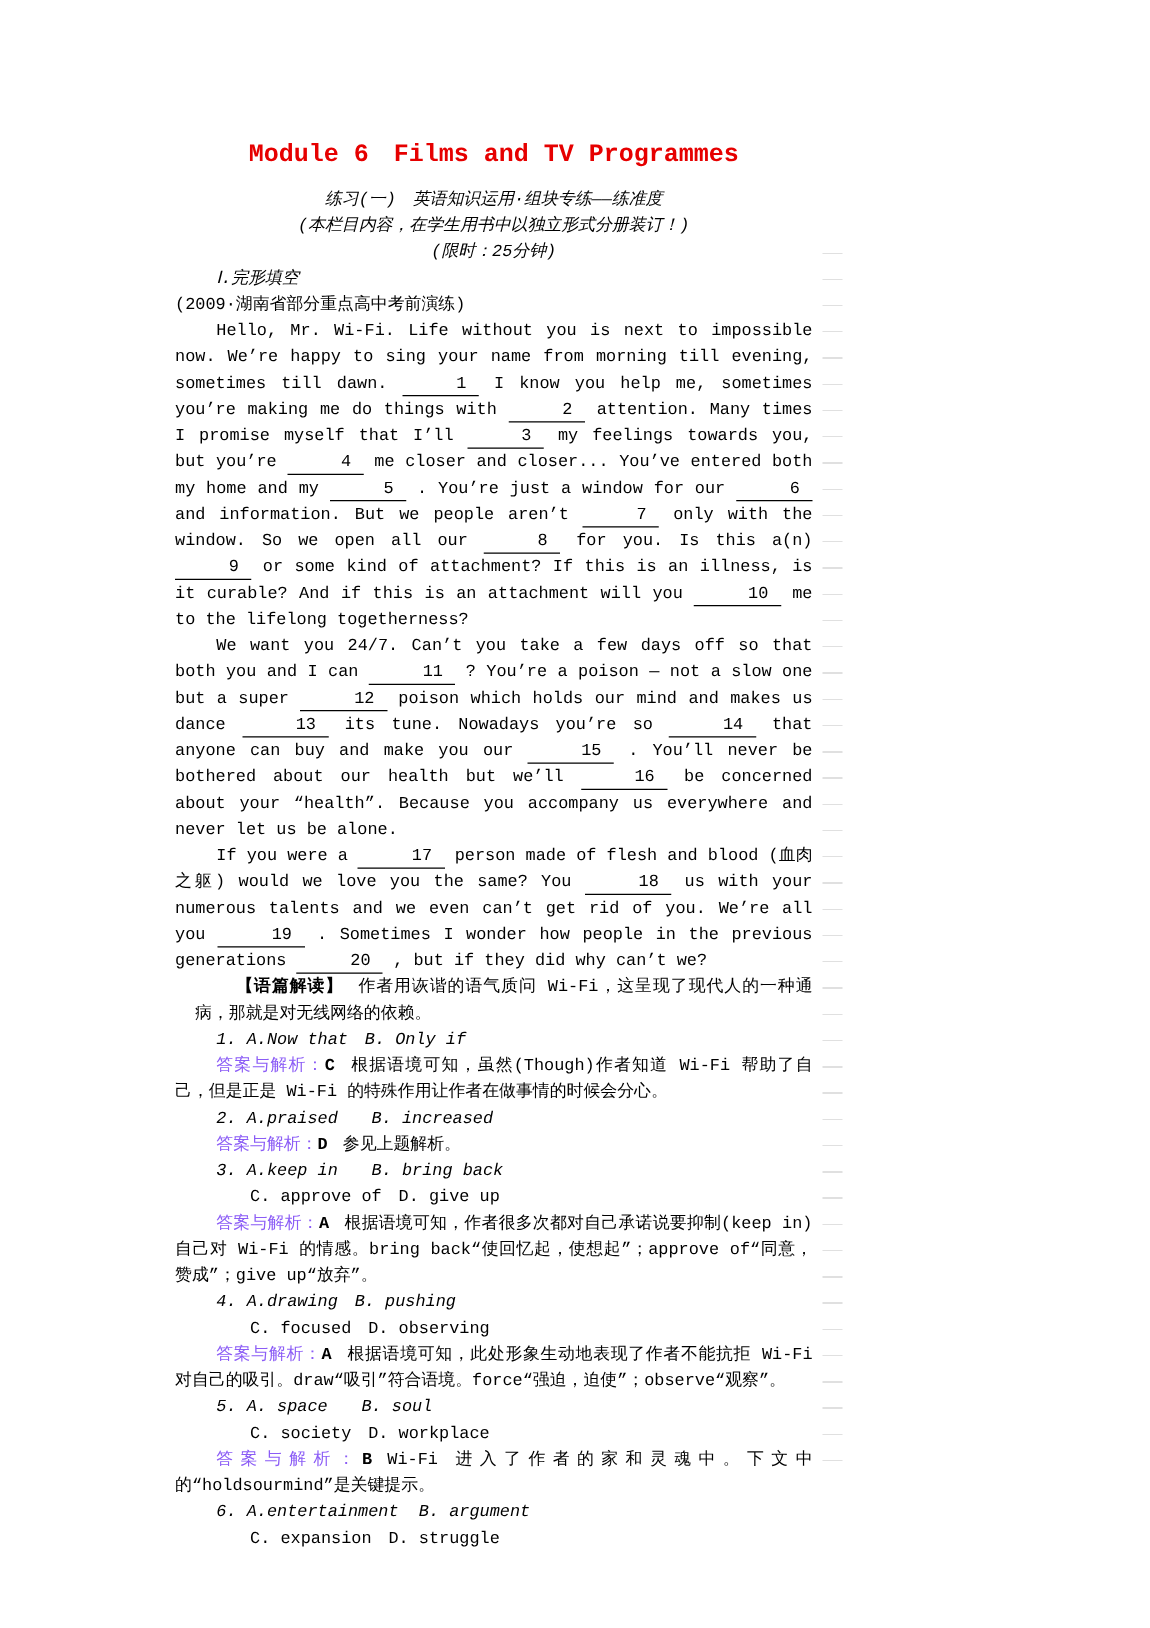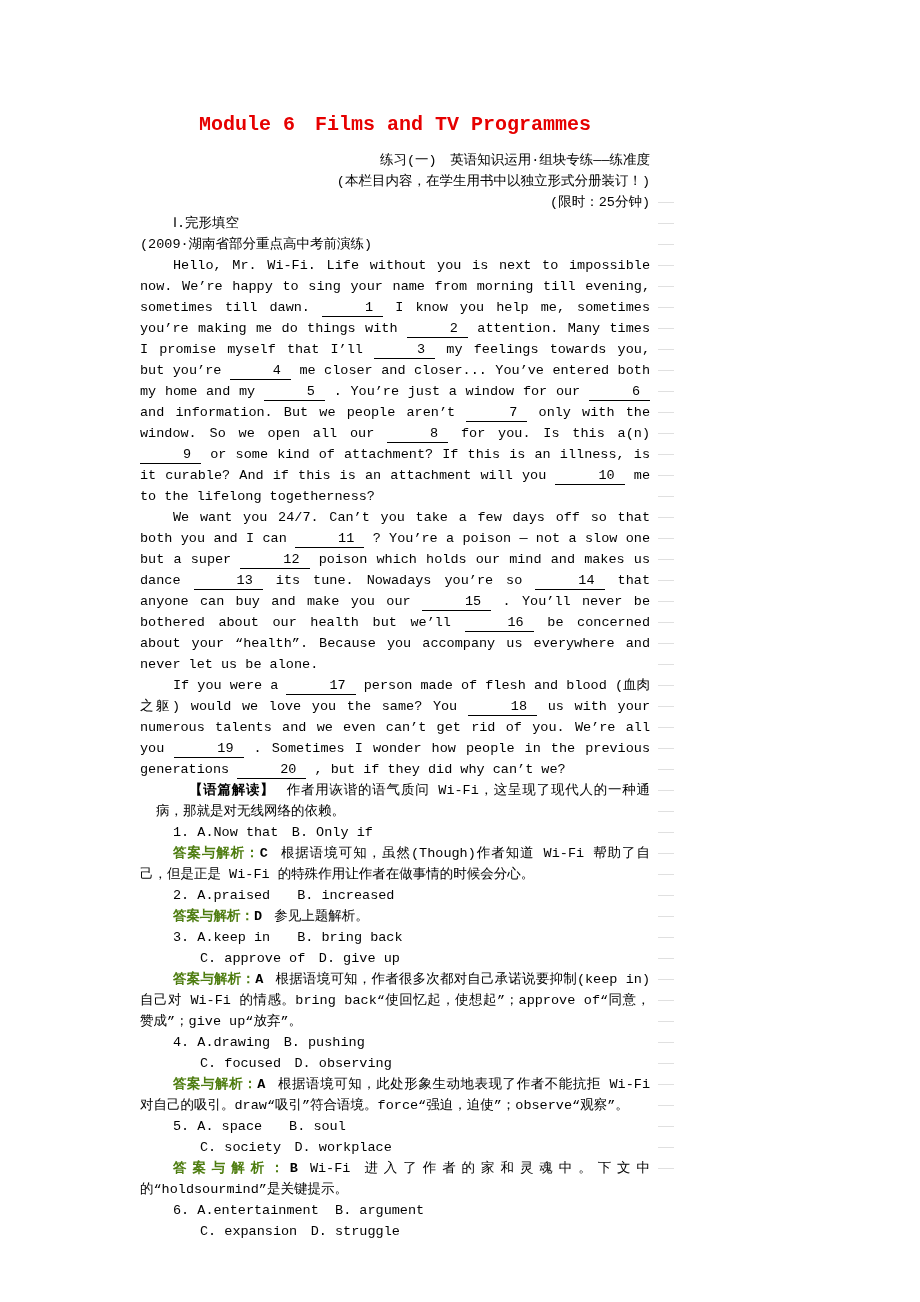--- a/index.html
+++ b/index.html
@@ -18,35 +18,35 @@
   }
   .title {
     text-align: center;
     color: #e60000;
     font-weight: bold;
     font-size: 20px;
     line-height: 26px;
     margin-bottom: 12px;
     white-space: pre-wrap;
   }
-  .center { text-align: right; }
-  .indent-1 { text-indent: 33px; }
+  .center { text-align: center; font-style: italic; }
+  .indent-1 { text-indent: 33px; font-style: italic; }
   .indent-2 { text-indent: 60px; }
   .passage p { text-align: justify; text-indent: 33px; }
   .blank {
     display: inline-block;
     border-bottom: 1px solid #000;
     padding: 0 10px;
     line-height: 17px;
   }
   .analysis { text-indent: 33px; text-align: justify; margin-left: 16px; }
   .analysis-label { font-weight: bold; margin-right: 0.9em; }
   .opt-line { white-space: pre-wrap; }
   .answer { text-indent: 33px; text-align: justify; }
-  .answer-label { color: #4d7c0f; font-weight: bold; }
+  .answer-label { color: #8b5cf6; font-weight: normal; }
   .answer-letter { font-weight: bold; margin-right: 0.9em; }
   .scan-dots {
     position: absolute;
     top: 202px;
     right: 106px;
     width: 16px;
     height: 985px;
     background: repeating-linear-gradient(
       to bottom,
       rgba(0,0,0,0.12) 0 1px,

